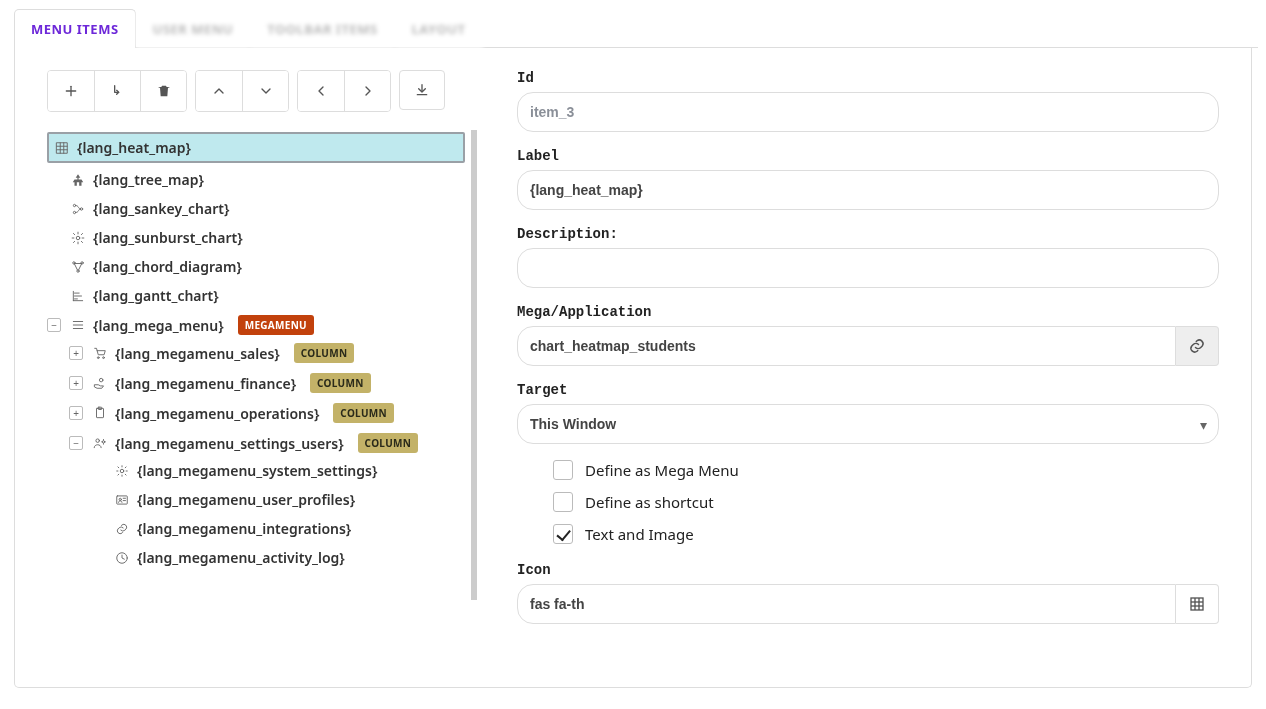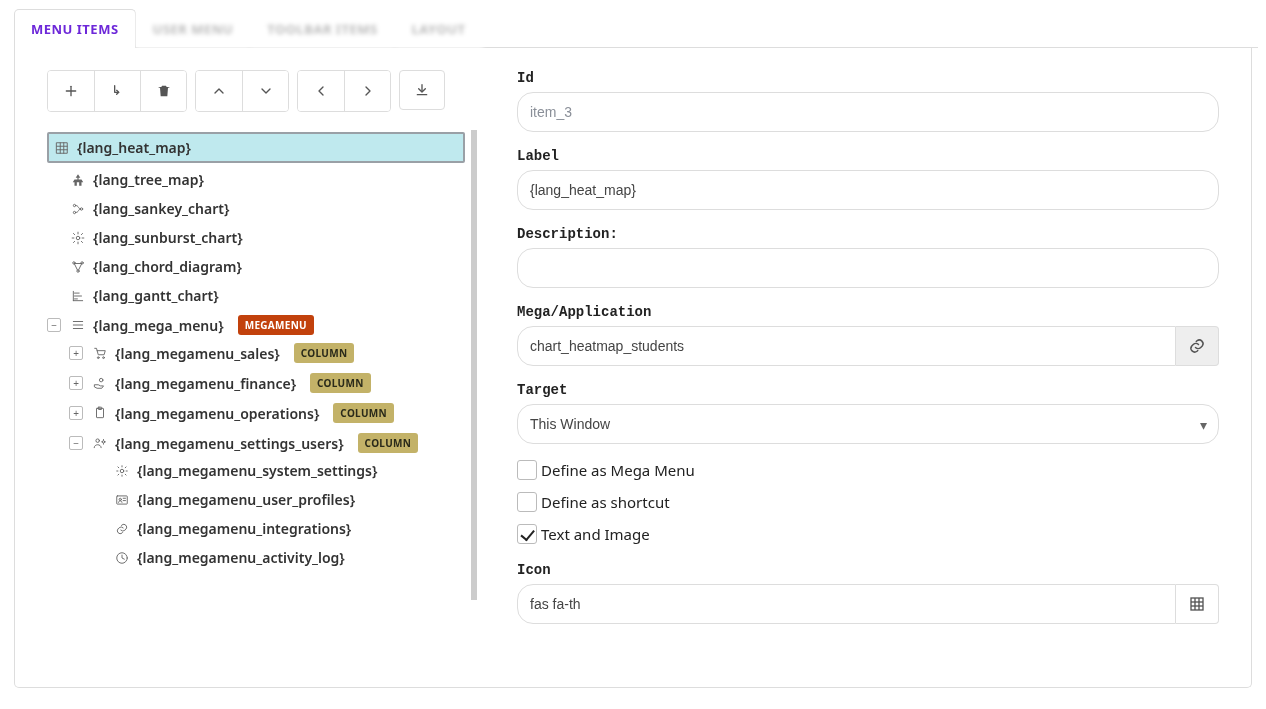--- a/index.html
+++ b/index.html
@@ -121,39 +121,40 @@
   .badge-olive { background: #c3b268; color: #2a2a1a; }
 
   
   .fgroup { margin-bottom: 16px; }
   .flabel { font-weight: 700; margin-bottom: 6px; font-size: 14px; font-family: Liberation Mono, monospace; }
   .finput, .fselect {
     width: 100%; height: 40px;
     border: 1px solid #ddd; border-radius: 16px;
     padding: 16px 12px; font-size: 14px; color: #444;
     background: #fff;
+    font-weight: bold;
   }
   .finput::placeholder { color: #8a8f98; }
   .input-row { display: flex; }
   .input-row .finput { border-top-right-radius: 0; border-bottom-right-radius: 0; }
   .addon {
     width: 46px; height: 40px;
     border: 1px solid #ddd; border-left: none;
     border-top-right-radius: 4px; border-bottom-right-radius: 4px;
     background: #eee; display: flex; align-items: center; justify-content: center;
     color: #555; cursor: pointer;
   }
   .addon.plain { background:#fff; cursor:default;}
   .select-wrap { position: relative; }
   .select-caret {
     position: absolute; right: 12px; top: 50%; transform: translateY(-50%);
     pointer-events: none; color: #666;
   }
   .checks { display: flex; flex-direction: column; gap: 12px; margin: 8px 0 18px; }
-  .check { display: flex; align-items: center; gap: 4px; font-size: 15px; cursor: pointer; }
+  .check { display: flex; align-items: center; gap: 12px; font-size: 15px; cursor: pointer; margin-left: 36px; }
   .cbox {
     width: 20px; height: 20px; border: 1px solid #bbb; border-radius: 3px;
     display: inline-flex; align-items: center; justify-content: center; background: #fff;
   }
   .cbox.checked::after {
     content: ""; width: 6px; height: 11px;
     border: solid #222; border-width: 0 2.5px 2.5px 0;
     transform: rotate(40deg) translateY(-1px);
   }
 </style>

